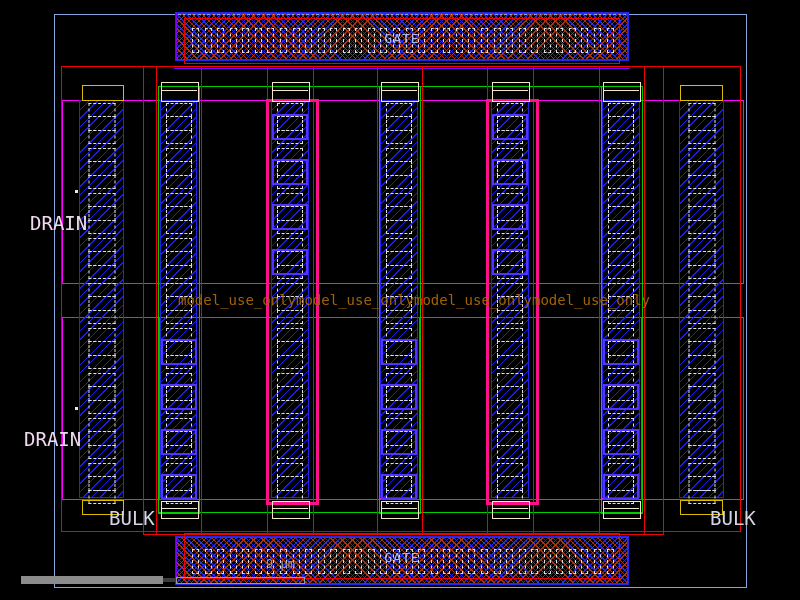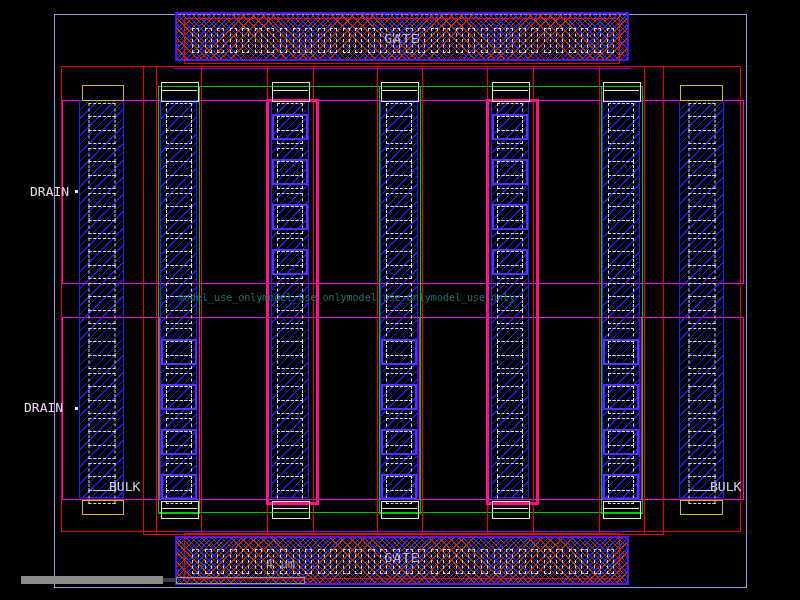--- a/index.html
+++ b/index.html
@@ -31,25 +31,25 @@
         background:
           repeating-linear-gradient(45deg,  rgba(180,52,16,.95) 0 1px, transparent 1px 7px),
           repeating-linear-gradient(-45deg, rgba(180,52,16,.95) 0 1px, transparent 1px 7px),
           repeating-linear-gradient(45deg,  transparent 0 3px, rgba(40,40,235,.95) 3px 4px, transparent 4px 7px),
           repeating-linear-gradient(-45deg, transparent 0 3px, rgba(40,40,235,.95) 3px 4px, transparent 4px 7px);}
   .gred{position:absolute;left:7px;width:436px;height:46px;border:1px solid #f00000;box-sizing:border-box;}
   .gcontacts{position:absolute;left:15px;width:422px;height:25px;display:flex;justify-content:space-between;}
   .gsq{width:7px;height:100%;border:1px dashed #e0e0e0;box-sizing:border-box;}
   .gate-label{position:absolute;left:0;right:0;text-align:center;color:#a8b8f0;font-size:13px;letter-spacing:1px;}
   
-  .lay-label{position:absolute;color:#f0d8f0;font-size:13px;white-space:pre;}
+  .lay-label{position:absolute;color:#f0d8f0;font-size:19px;white-space:pre;margin-top:28px;}
   .bulk-label{color:#d4d4e4;}
   .amark{position:absolute;width:3px;height:3px;background:#e8e8e8;}
   .umark{position:absolute;height:0;border-top:1px solid #d4d4e4;width:12px;}
-  .watermark{position:absolute;color:#0f766e;font-size:10px;white-space:pre;}
+  .watermark{position:absolute;color:#a16207;font-size:14px;white-space:pre;}
   
   .sb-fill{position:absolute;background:#8c8c8c;}
   .sb-dark{position:absolute;background:#3c3c3c;}
   .sb-outline{position:absolute;border:1px solid #979797;box-sizing:border-box;}
   .sb-label{position:absolute;color:#a0a0a0;font-size:12px;}
 </style>
 </head>
 <body>
 
 <div id="stage">
@@ -562,18 +562,18 @@
   <div class="lay-label" style="left:24px;top:400px;">DRAIN</div>
   <div class="amark" style="left:75px;top:407px;"></div>
 
   <div class="umark" style="left:95px;top:490px;"></div>
   <div class="lay-label bulk-label" style="left:109px;top:479px;">BULK</div>
   <div class="umark" style="left:696px;top:490px;"></div>
   <div class="lay-label bulk-label" style="left:710px;top:479px;">BULK</div>
 
   <div class="watermark" style="left:178px;top:292px;">model_use_onlymodel_use_onlymodel_use_onlymodel_use_only</div>
 
-  <div class="sb-label" style="left:266px;top:557px;">4 µm</div>
+  <div class="sb-label" style="left:266px;top:557px;">9 µm</div>
   <div class="sb-fill" style="left:21px;top:576px;width:142px;height:8px;"></div>
   <div class="sb-dark" style="left:163px;top:578px;width:13px;height:4px;"></div>
   <div class="sb-outline" style="left:176px;top:577px;width:129px;height:7px;"></div>
 
 </div>
 
 </body></html>

